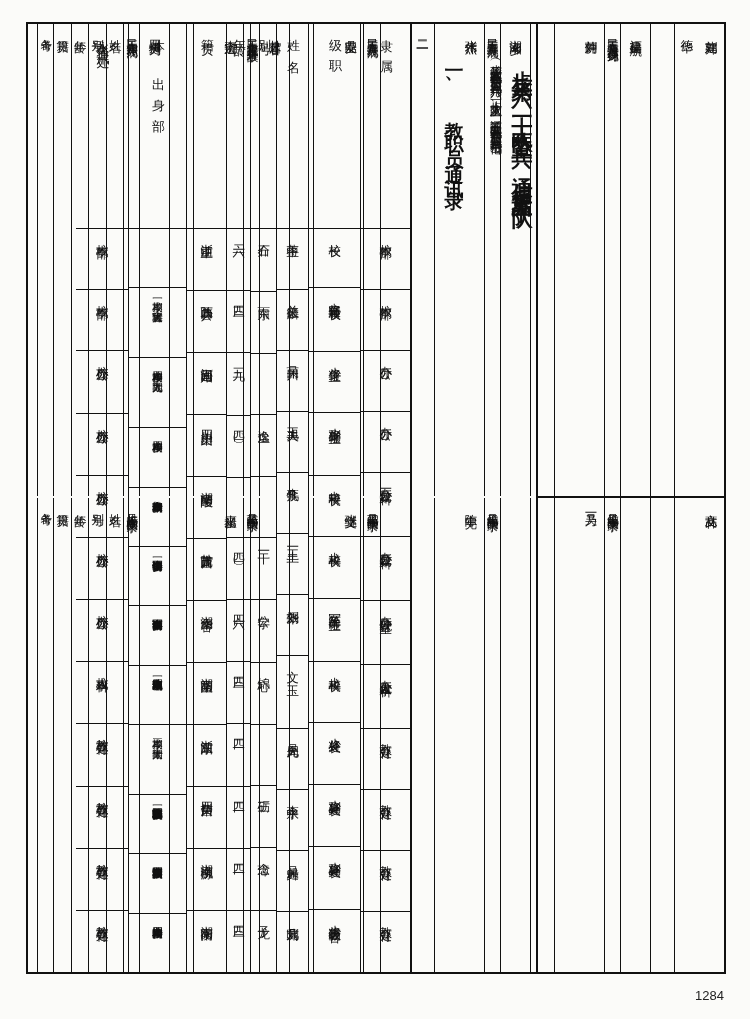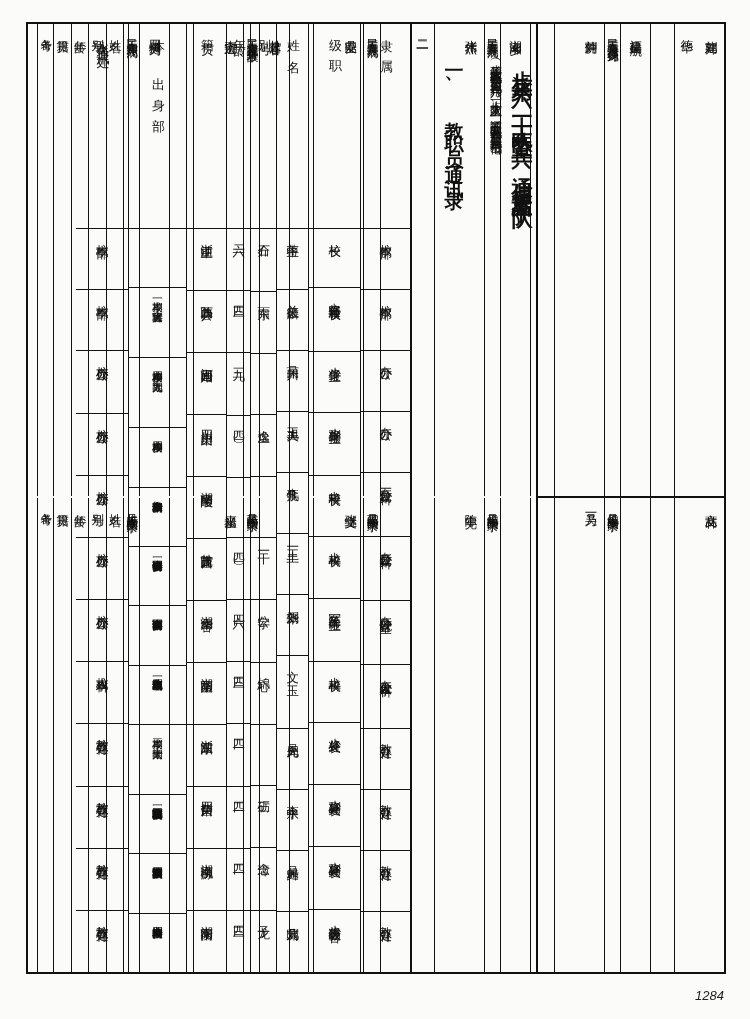--- a/index.html
+++ b/index.html
@@ -60,21 +60,21 @@
   .w-age{width:24px;}
   .w-origin{width:40px;}
   .w-edu{width:58px;}
   .w-perm{width:52px;}
 
   
   .hrow{height:205px;}
   .brow{flex:1 1 auto;}
 
   #pageno{position:absolute;right:26px;bottom:16px;font-size:13px;color:#222;
-          font-family:"Liberation Sans",sans-serif;font-style:italic;}
+          font-family:"Liberation Sans",sans-serif;}
 </style>
 </head>
 <body>
 
 <div id="page">
 
   <div id="mainbox">
 
     <div id="roster">
 

